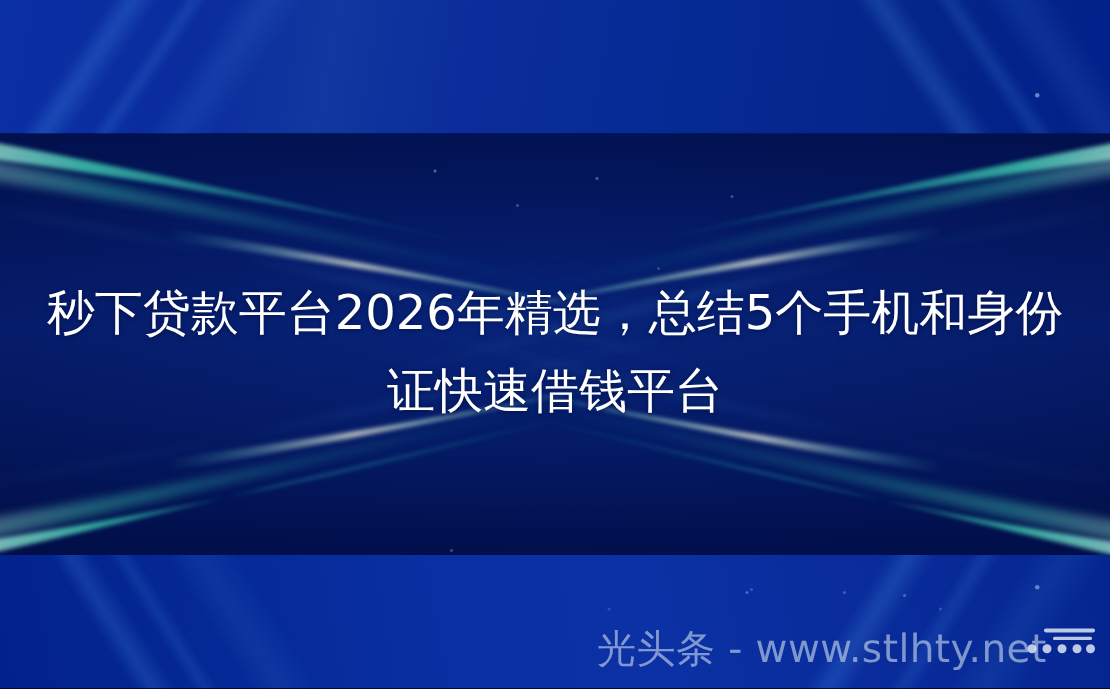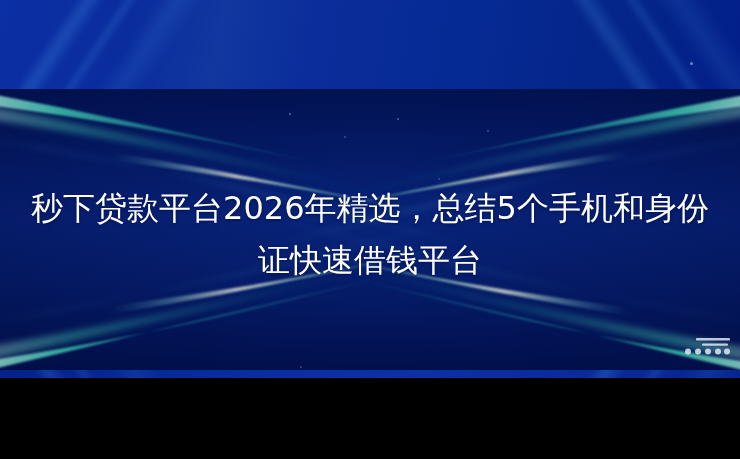--- a/index.html
+++ b/index.html
@@ -6,21 +6,21 @@
   * { margin:0; padding:0; box-sizing:border-box; }
   html, body {
     width:740px; height:459px;
     background:#000;
     font-family:"Liberation Sans", "DejaVu Sans", sans-serif;
     overflow:hidden;
   }
 
   .banner {
     position:relative;
-    width:740px; height:378px;
+    width:740px; height:459px;
     overflow:hidden;
     background:#001152;
   }
 
   
   .band {
     position:absolute; left:0; width:100%;
     pointer-events:none;
   }
   .band-top {
@@ -227,20 +227,21 @@
     <div class="dot" style="left:602px; top:396px; width:2px;  height:2px;  opacity:.35;"></div>
     <div class="dot" style="left:562px; top:394px; width:2px;  height:2px;  opacity:.30;"></div>
     <div class="dot" style="left:500px; top:392px; width:2px;  height:2px;  opacity:.25;"></div>
     <div class="dot" style="left:497px; top:394px; width:2px;  height:2px;  opacity:.35;"></div>
     <div class="dot" style="left:626px; top:405px; width:2px;  height:2px;  opacity:.25;"></div>
     <div class="dot" style="left:405px; top:405px; width:2px;  height:2px;  opacity:.20;"></div>
   </div>
 
   <div class="headline">秒下贷款平台2026年精选，总结5个手机和身份证快速借钱平台</div>
 
+  <div class="watermark">光头条 - www.stlhty.net</div>
 
   <svg class="wm-logo" viewBox="0 0 56 30">
     <g fill="#e9f1fb" opacity=".88">
       <rect x="16" y="4" width="34" height="2.6" rx="1.2"></rect>
       <rect x="22" y="9.5" width="26" height="2.2" rx="1"></rect>
       <circle cx="8" cy="17.5" r="3"></circle>
       <circle cx="18" cy="17.5" r="3"></circle>
       <circle cx="28" cy="17.5" r="3"></circle>
       <circle cx="38" cy="17.5" r="3"></circle>
       <circle cx="47" cy="17.5" r="3"></circle>

